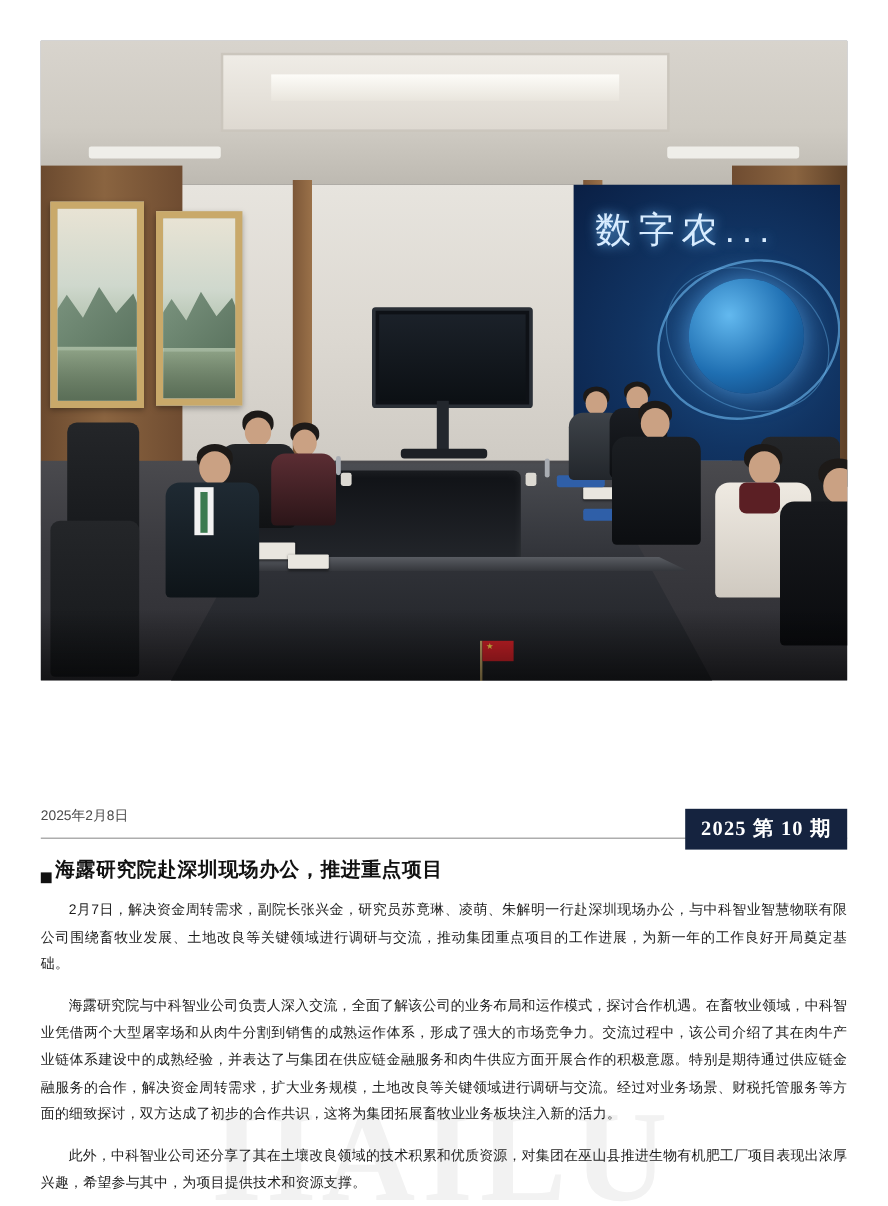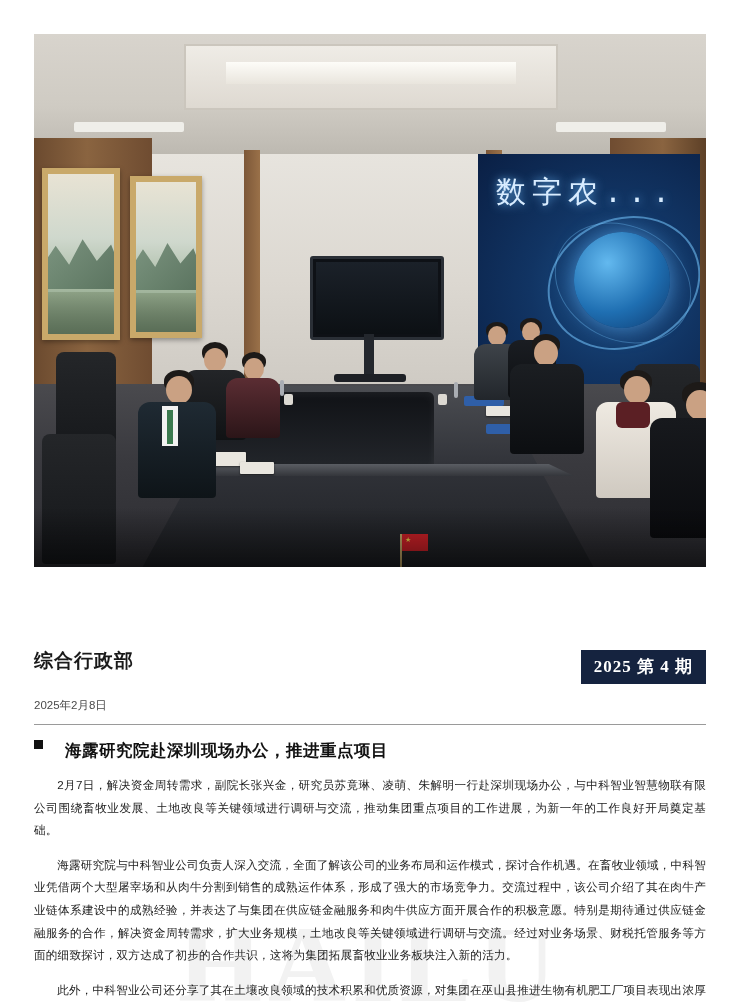--- a/index.html
+++ b/index.html
@@ -126,21 +126,21 @@
     border: 2px solid rgba(120,200,255,.55); border-radius: 50%;
     transform: rotate(-22deg);
   }
   .ring2 {
     position:absolute; left: 74px; top: 72px; width: 140px; height: 112px;
     border: 1px solid rgba(120,200,255,.35); border-radius: 50%;
     transform: rotate(28deg);
   }
   .bluetext {
     position:absolute; left: 18px; top: 18px; color:#d8ecff;
-    font-family:Liberation Mono, monospace; font-size: 30px; letter-spacing: 6px;
+    font-family:Liberation Sans, sans-serif; font-size: 30px; letter-spacing: 6px;
     text-shadow: 0 0 10px rgba(110,190,255,.9);
     white-space:nowrap;
   }
   
   .tv {
     position:absolute; left: 276px; top: 222px; width: 128px; height: 78px;
     background:#0e1116; border: 3px solid #2a2f36; border-radius:3px;
   }
   .tv-screen {
     position:absolute; inset: 3px; background: linear-gradient(180deg,#1b2129,#0c1014);
@@ -224,22 +224,22 @@
     letter-spacing: 1px;
     white-space: nowrap;
   }
   .hr {
     margin-top: 11px;
     border-top: 1px solid #9a9a9a;
   }
   .headline {
     margin-top: 15px;
     display:flex;
-    align-items:flex-start;
-    gap: 22px;
+    align-items:flex-end;
+    gap: 3px;
   }
   .bullet {
     width: 9px; height: 9px; background:#111; flex: 0 0 auto;
   }
   .headline-text {
     font-family:"Liberation Serif", serif;
     font-size: 16.5px;
     font-weight: 700;
     color:#111;
     letter-spacing: .5px;
@@ -362,23 +362,22 @@
       <div class="head" style="left:652px;top:356px;width:28px;height:30px;"></div>
       <div class="body" style="left:616px;top:384px;width:90px;height:120px;background:linear-gradient(180deg,#17191d,#0a0b0e);"></div>
     </div>
 
     <div style="position:absolute;left:0;bottom:0;width:100%;height:60px;background:linear-gradient(180deg,rgba(0,0,0,0),rgba(0,0,0,.55));"></div>
   </div>
 </div>
 
 <div class="doc">
   <div style="position:relative;">
-    <div class="dept">综合行政部</div>
     <div class="date">2025年2月8日</div>
-    <div class="issue">2025  第 4 期</div>
+    <div class="issue">2025  第 10 期</div>
   </div>
   <div class="hr"></div>
 
   <div class="headline">
     <span class="bullet"></span>
     <span class="headline-text">海露研究院赴深圳现场办公，推进重点项目</span>
   </div>
 
   <p class="para">2月7日，解决资金周转需求，副院长张兴金，研究员苏竟琳、凌萌、朱解明一行赴深圳现场办公，与中科智业智慧物联有限公司围绕畜牧业发展、土地改良等关键领域进行调研与交流，推动集团重点项目的工作进展，为新一年的工作良好开局奠定基础。</p>
   <p class="para">海露研究院与中科智业公司负责人深入交流，全面了解该公司的业务布局和运作模式，探讨合作机遇。在畜牧业领域，中科智业凭借两个大型屠宰场和从肉牛分割到销售的成熟运作体系，形成了强大的市场竞争力。交流过程中，该公司介绍了其在肉牛产业链体系建设中的成熟经验，并表达了与集团在供应链金融服务和肉牛供应方面开展合作的积极意愿。特别是期待通过供应链金融服务的合作，解决资金周转需求，扩大业务规模，土地改良等关键领域进行调研与交流。经过对业务场景、财税托管服务等方面的细致探讨，双方达成了初步的合作共识，这将为集团拓展畜牧业业务板块注入新的活力。</p>

